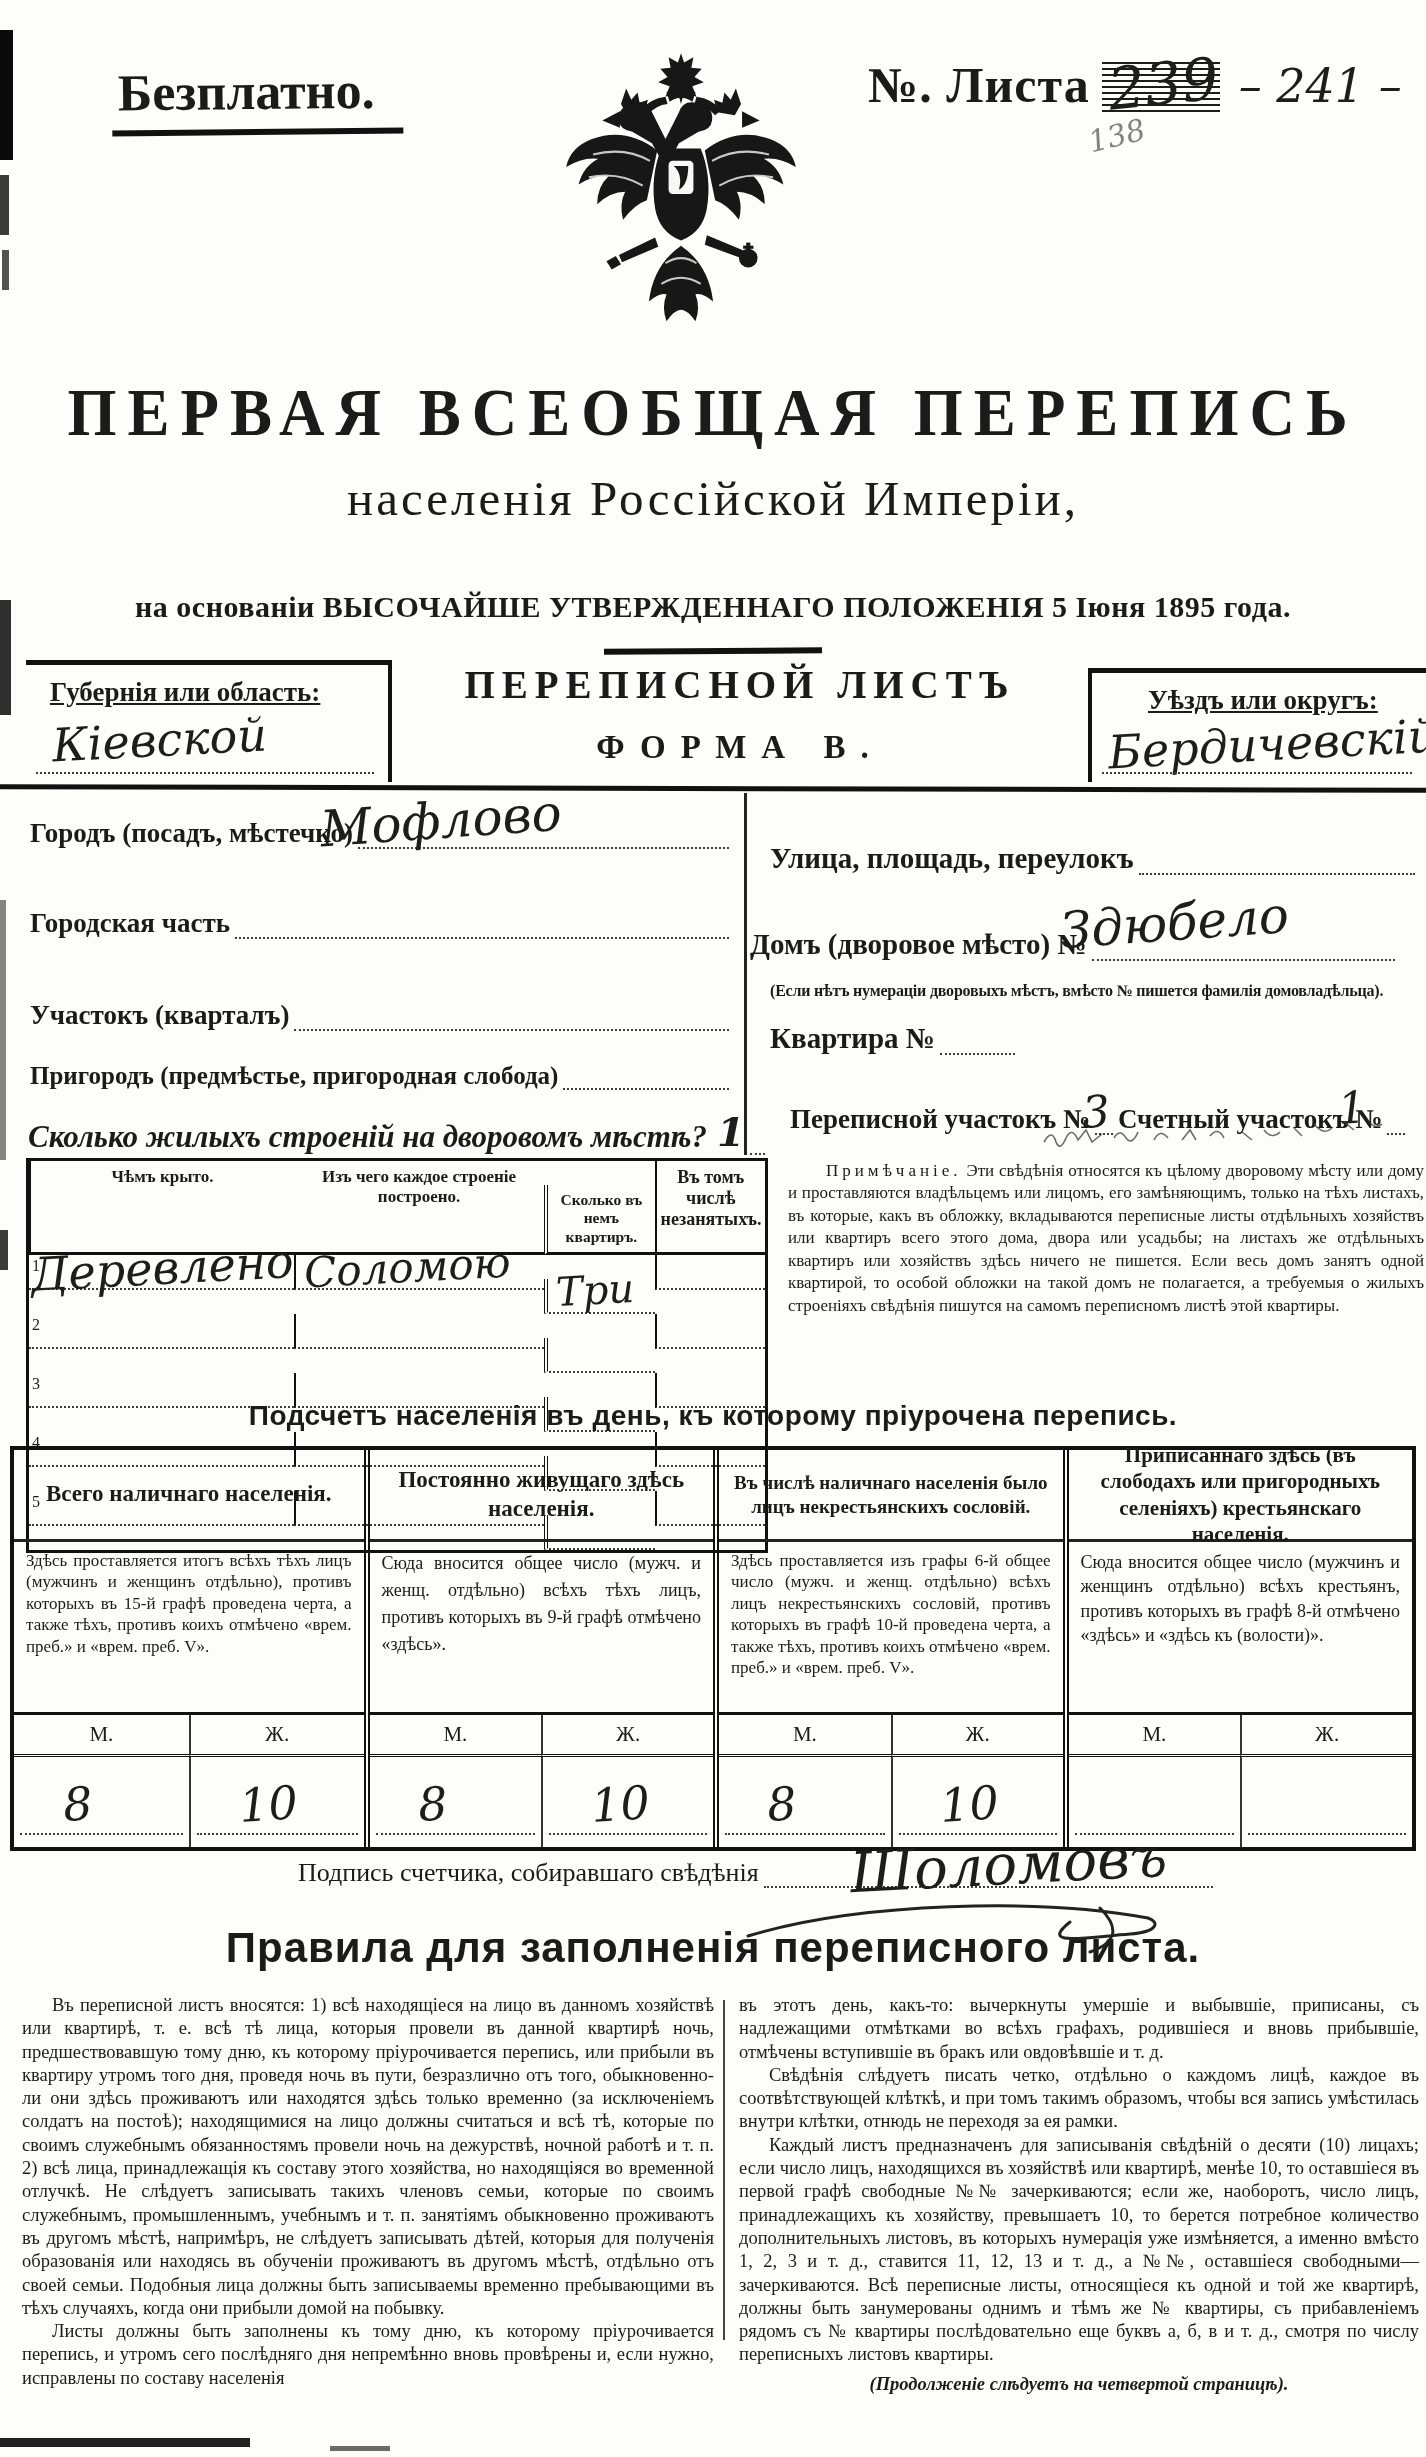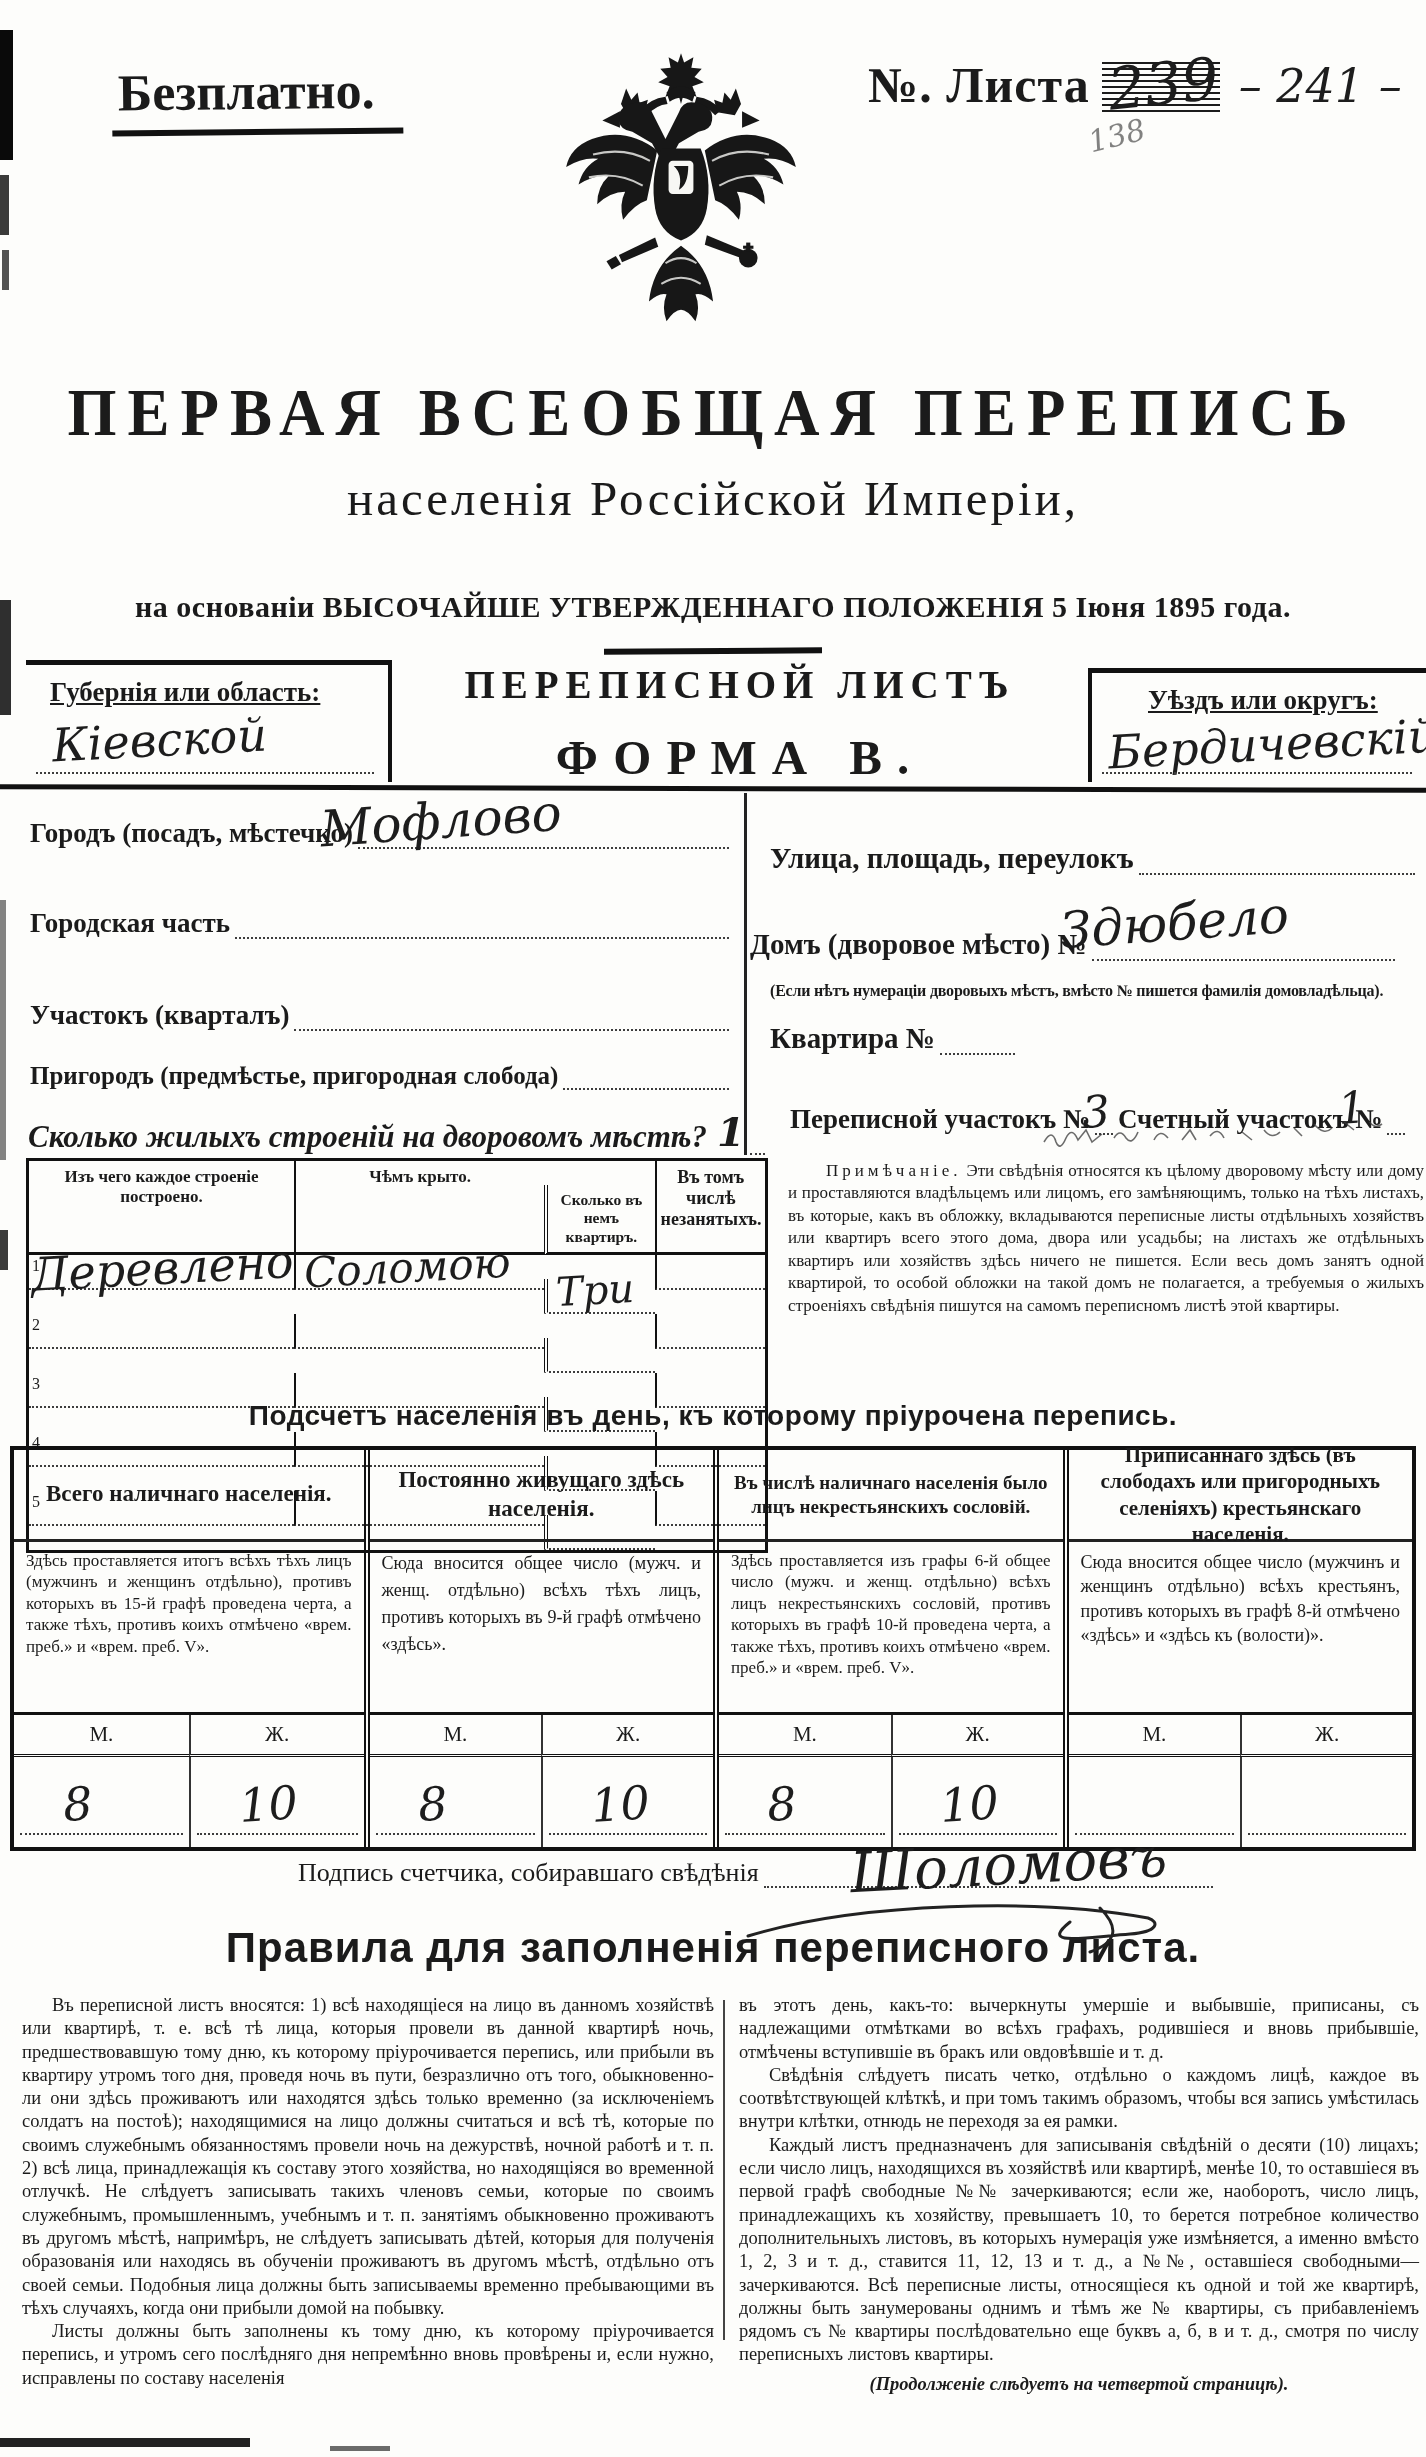--- a/index.html
+++ b/index.html
@@ -34,21 +34,21 @@
            border-top:5px solid #111;border-right:4px solid #111;padding:12px 8px 0 24px;box-sizing:border-box;}
   .fh-right{position:absolute;left:1088px;top:668px;width:338px;height:114px;
            border-top:5px solid #111;border-left:4px solid #111;padding:12px 6px 0 56px;box-sizing:border-box;}
   .fh-lbl{font-size:27px;font-weight:bold;text-decoration:underline;}
   .fh-left .hw,.fh-right .hw{position:absolute;font-size:46px;transform:rotate(-3deg);}
   .fh-left .hw{left:26px;top:48px;}
   .fh-right .hw{left:16px;top:44px;}
   .fh-dots{position:absolute;left:10px;right:14px;bottom:8px;}
   .fh-center{position:absolute;left:400px;top:662px;width:680px;text-align:center;}
   .fh-c1{font-size:39px;font-weight:bold;letter-spacing:7px;}
-  .fh-c2{font-size:49px;font-weight:bold;letter-spacing:15px;margin-top:22px;}
+  .fh-c2{font-size:33px;font-weight:bold;letter-spacing:15px;margin-top:22px;}
   .rule-main{position:absolute;left:0;top:786px;width:1426px;height:5px;background:#111;transform:rotate(.15deg);}
 
   
   .addr-divider{position:absolute;left:744px;top:793px;width:3px;height:362px;background:#222;}
   .fld{position:absolute;display:flex;align-items:flex-end;}
   .fld .lbl{font-size:27px;font-weight:bold;white-space:nowrap;}
   .note{position:absolute;font-size:16px;font-weight:bold;letter-spacing:-.2px;}
   .hw-over{position:absolute;font-size:50px;transform:rotate(-4deg);}
 
   
@@ -236,22 +236,22 @@
     <path d="M4,20 q8,-14 12,0 q4,10 10,-4 q6,-12 12,2 l8,-10 6,12 10,-8 m12,4 q6,-10 12,0 q6,8 12,-6 m16,8 q6,-12 14,-2 m14,2 l8,-10 6,10 m14,-4 q8,-10 14,2 m18,-6 l10,8 m12,-10 q8,10 16,2 m14,-4 l8,8 m12,-12 q10,12 18,4 m12,-6 l10,8 m14,-10 q6,10 14,4" stroke="#3c3c3c" stroke-width="1.6" fill="none"></path>
   </svg>
 
   <div class="q-build">
     <span>Сколько жилыхъ строеній на дворовомъ мѣстѣ?</span>
     <span class="hw">1</span>
     <span class="dots"></span>
   </div>
 
   <div class="b-table">
+    <div class="b-h col2">Чѣмъ крыто.</div>
     <div class="b-h">Изъ чего каждое строеніе построено.</div>
-    <div class="b-h col2">Чѣмъ крыто.</div>
     <div class="b-h col3" style="font-size:15.5px;">Сколько въ немъ квартиръ.</div>
     <div class="b-h col4" style="font-size:18px;">Въ томъ числѣ незанятыхъ.</div>
 
     <div class="b-c dot">
       <span class="rownum">1</span>
       <span class="hw b-hw" style="font-size:46px;left:2px;top:-14px;">Деревлено</span>
     </div>
     <div class="b-c dot col2">
       <span class="hw b-hw" style="font-size:42px;">Соломою</span>
     </div>

